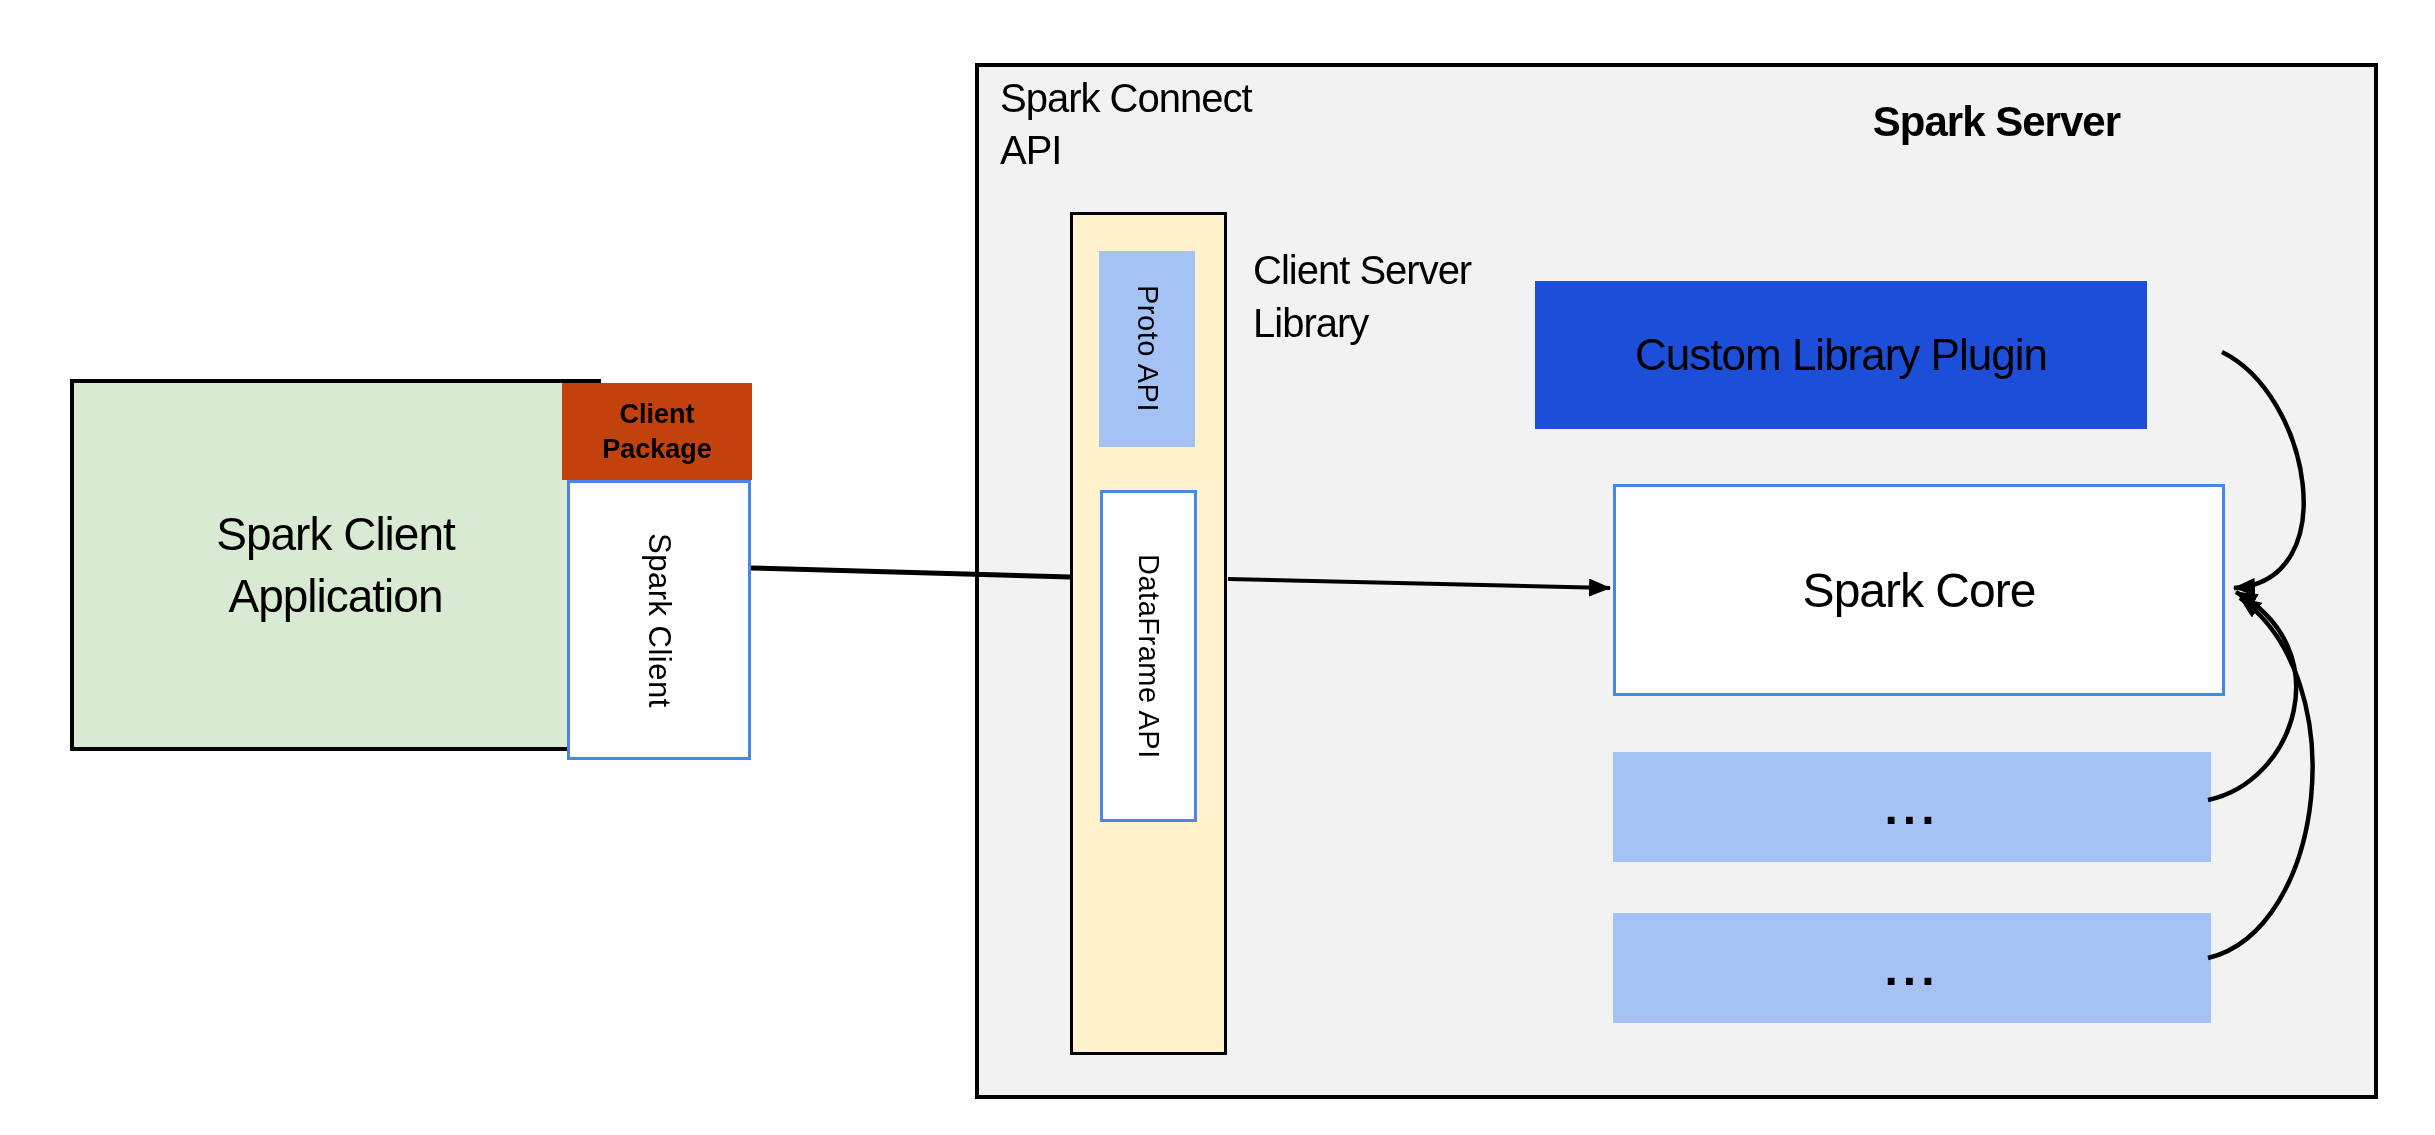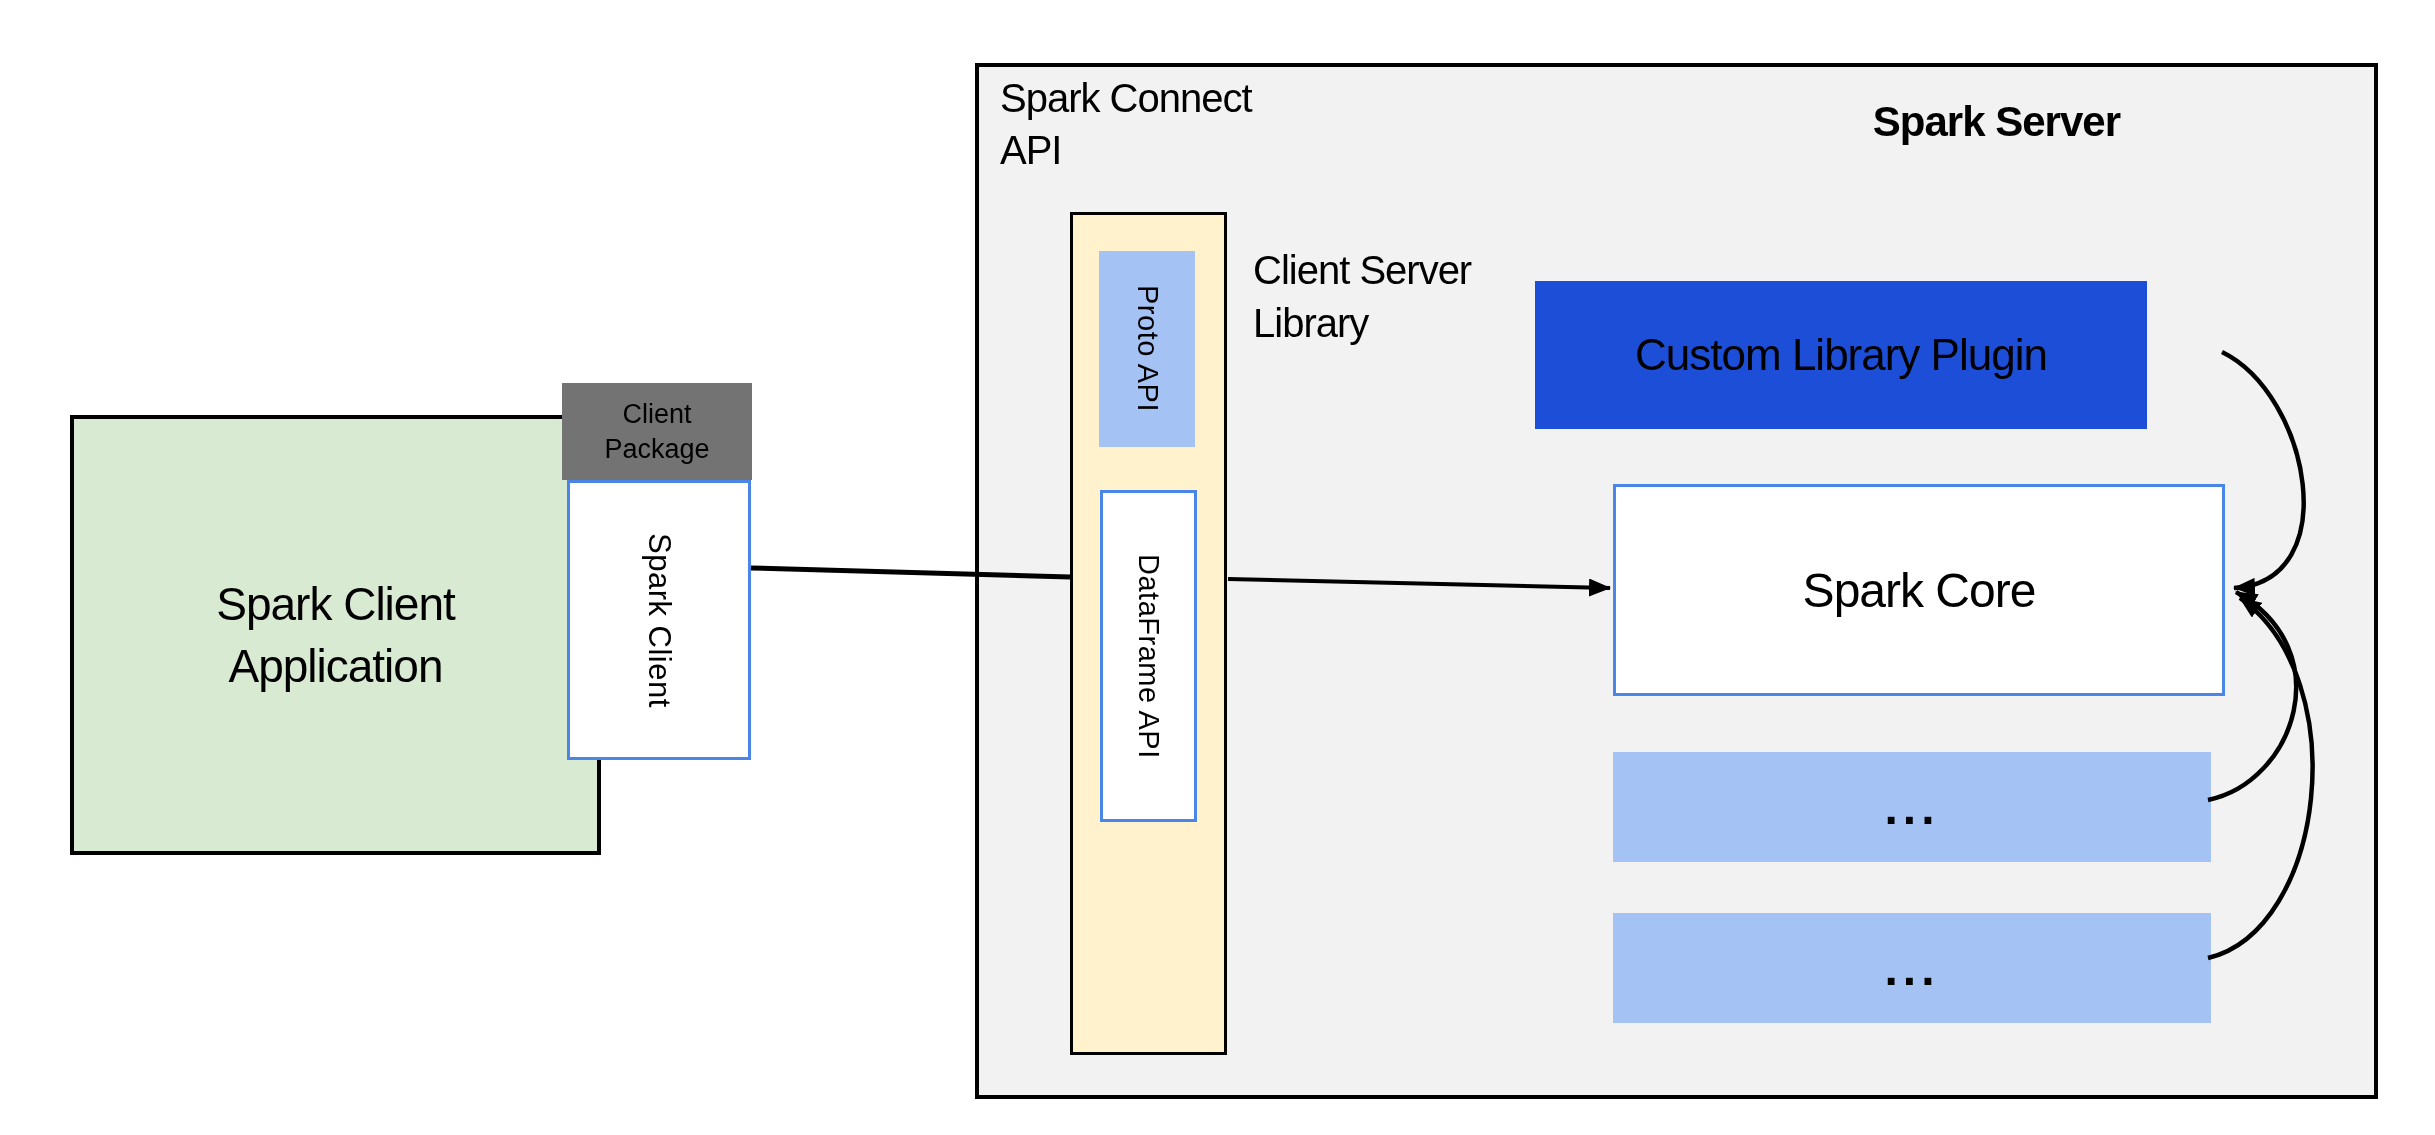--- a/index.html
+++ b/index.html
@@ -2,23 +2,23 @@
 <html><head>
 <meta charset="utf-8">
 <style>
   html,body{margin:0;padding:0;background:#ffffff;}
   .canvas{
     position:relative;width:2435px;height:1135px;background:#ffffff;
     font-family:"Liberation Sans", sans-serif;color:#000;overflow:hidden;
   }
   .box{position:absolute;box-sizing:border-box;display:flex;align-items:center;justify-content:center;text-align:center;}
   
-  .green-box{left:70px;top:379px;width:531px;height:440px;background:#d9ead3;border:4px solid #000;margin-top:36px;}
+  .green-box{left:70px;top:379px;width:531px;height:372px;background:#d9ead3;border:4px solid #000;}
   .green-label{width:330px;font-size:46px;line-height:1.35;letter-spacing:-1px;}
-  .package-box{left:562px;top:383px;width:190px;height:97px;background:#737373;}
+  .package-box{left:562px;top:383px;width:190px;height:97px;background:#c2410c;font-weight:bold;}
   .package-label{font-size:27px;line-height:1.28;}
   .client-box{left:567px;top:480px;width:184px;height:280px;background:#ffffff;border:3px solid #4a86e8;}
   
   .gray-panel{left:975px;top:63px;width:1403px;height:1036px;background:#f2f2f2;border:4px solid #000;}
   .connect-title{position:absolute;left:1000px;top:72px;width:320px;font-size:40px;line-height:52px;letter-spacing:-1px;text-align:left;}
   .server-title{position:absolute;left:1620px;top:98px;width:500px;font-size:42px;letter-spacing:-1px;text-align:right;font-weight:bold;}
   .yellow-box{left:1070px;top:212px;width:157px;height:843px;background:#fff2cc;border:3px solid #000;}
   .proto-box{left:1099px;top:251px;width:96px;height:196px;background:#a4c2f4;}
   .dataframe-box{left:1100px;top:490px;width:97px;height:332px;background:#ffffff;border:3px solid #4a86e8;}
   .library-label{position:absolute;left:1253px;top:244px;width:320px;font-size:40px;line-height:53px;letter-spacing:-1px;text-align:left;}

